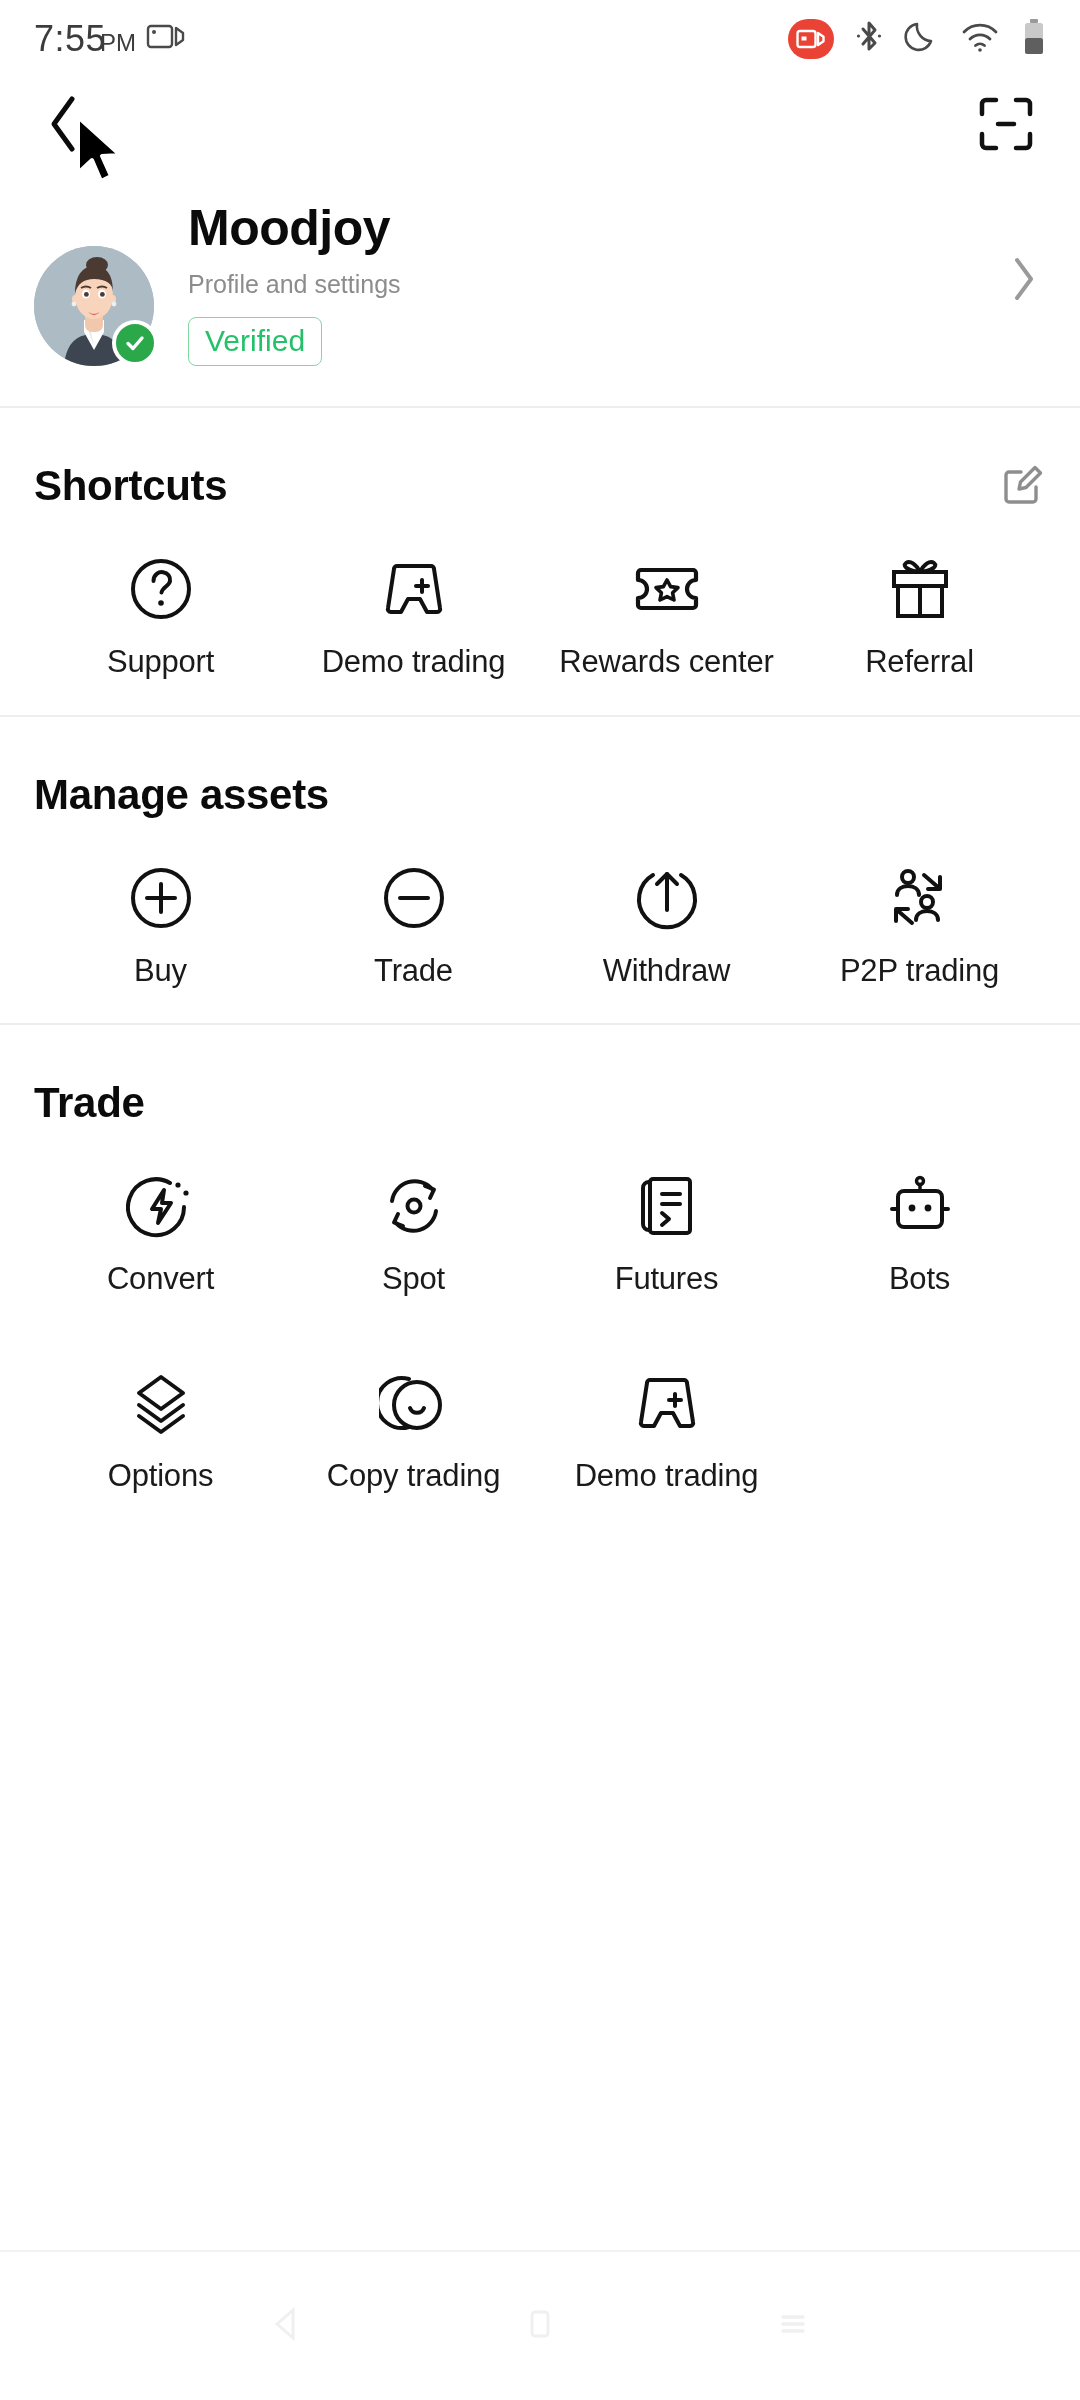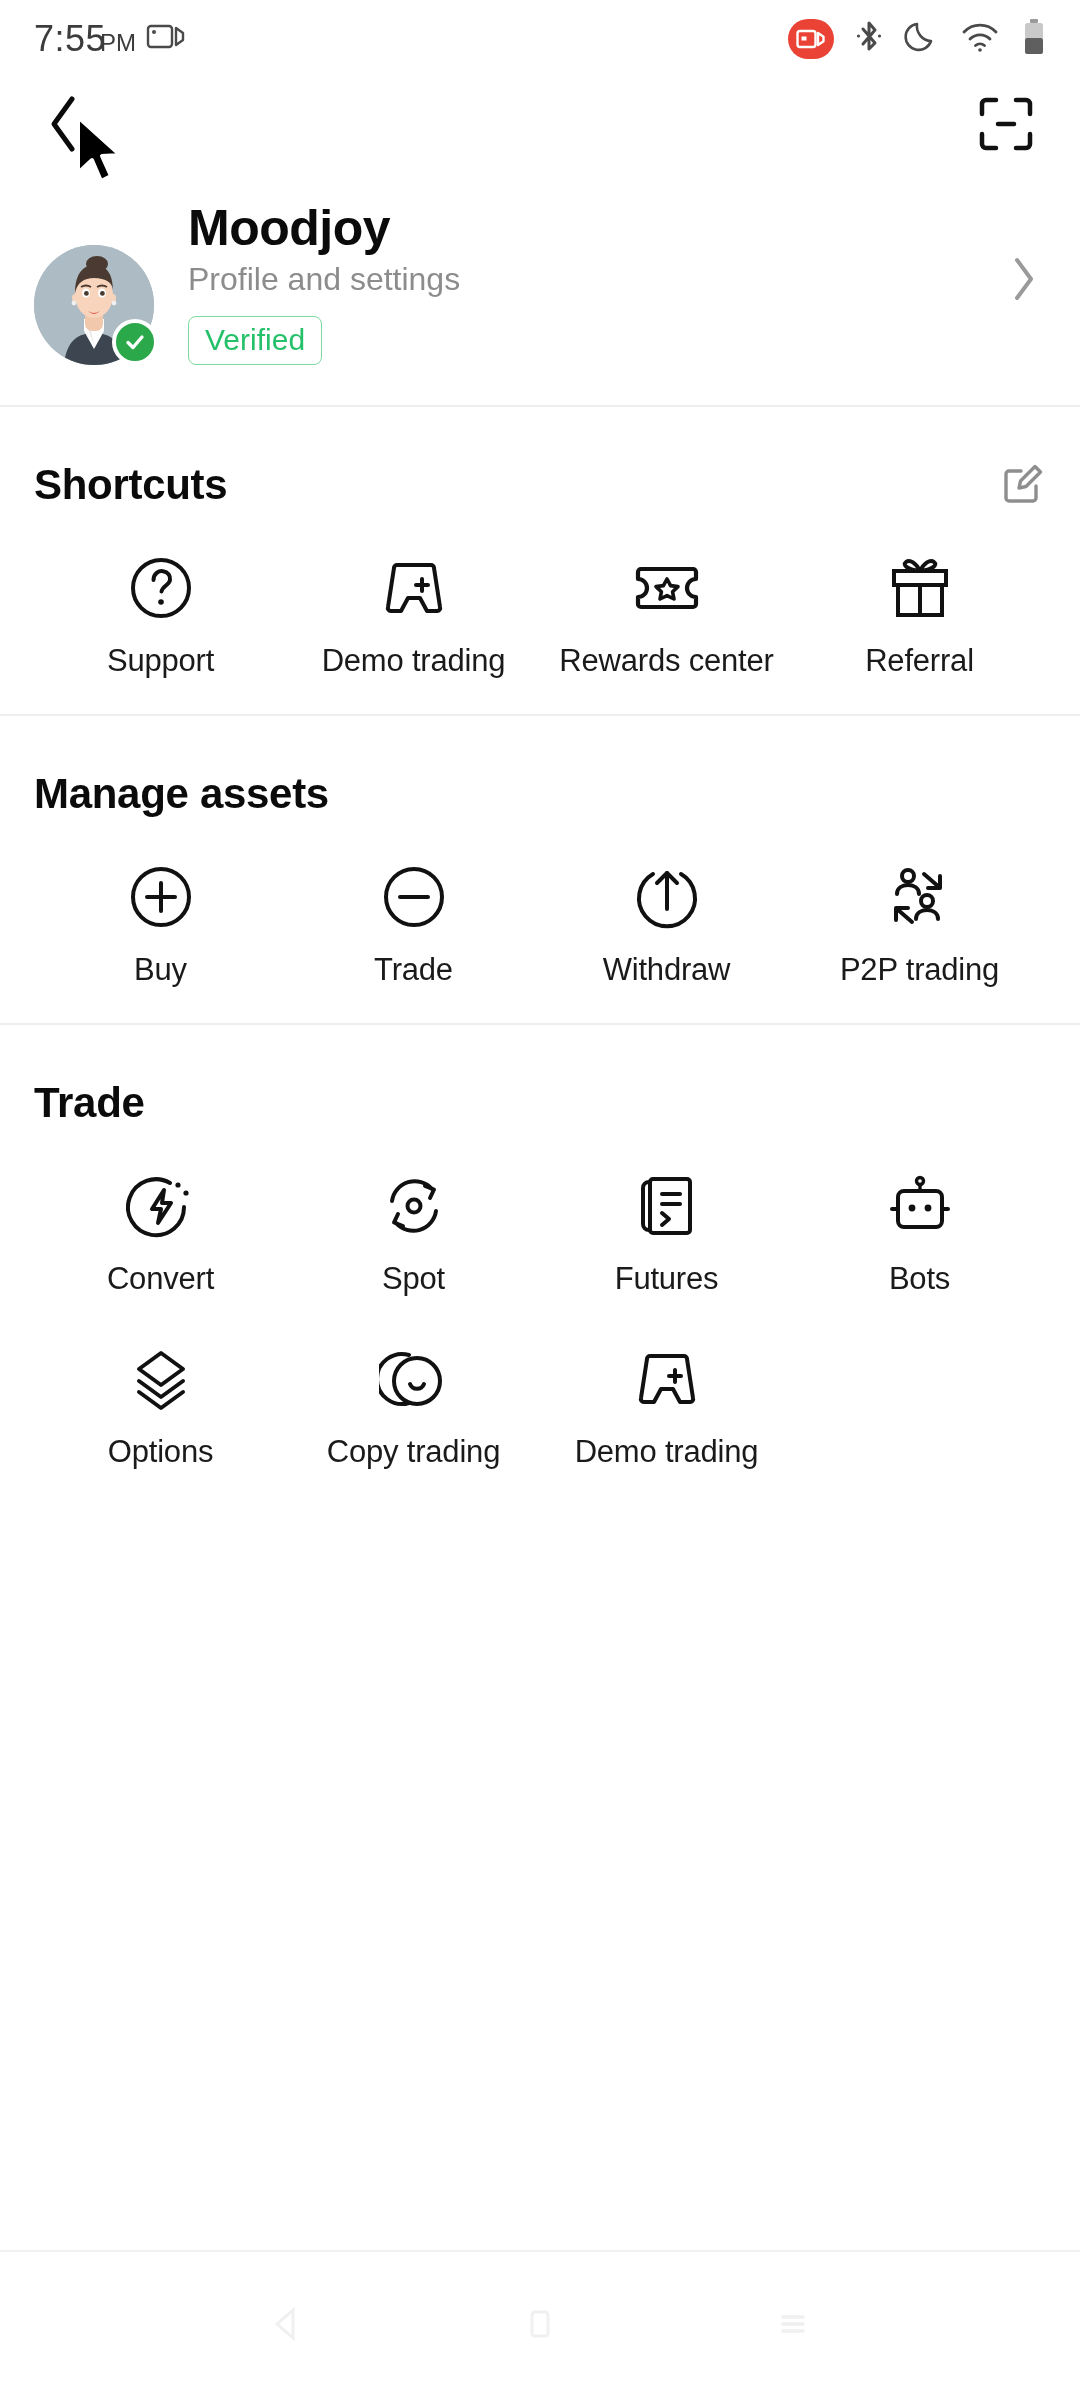--- a/index.html
+++ b/index.html
@@ -65,21 +65,21 @@
     width:46px; height:46px; border-radius:50%;
     background:#2aa84a; border:4px solid #ffffff;
     display:flex; align-items:center; justify-content:center;
   }
   .profile-text { margin-left:34px; padding-top:6px; flex:1; }
   .p-name {
     font-size:50px; font-weight:bold; color:#0b0b0b;
     letter-spacing:-0.5px; line-height:1.06;
   }
   .p-sub {
-    font-size:32px; color:#8c8c8c; margin-top:5px; line-height:1.2;
+    font-size:25px; color:#8c8c8c; margin-top:14px; line-height:1.2;
   }
   .p-badge {
     display:inline-block; margin-top:18px;
     border:1.6px solid #7ed9a0; border-radius:8px;
     color:#25c16a; font-size:30px;
     padding:6px 16px 8px 16px; line-height:1.1;
   }
   .p-chev { align-self:center; padding-right:8px; }
 
   
@@ -87,21 +87,21 @@
   .section { padding:42px 34px 34px 34px;margin-top:12px; }
   .sec-head {
     display:flex; align-items:center; justify-content:space-between;
     margin-bottom:18px;
   }
   .sec-title {
     font-size:42px; font-weight:bold; color:#0b0b0b; letter-spacing:-0.3px;
   }
   .grid {
     display:grid; grid-template-columns:repeat(4, 1fr);
-    row-gap:21px;
+    row-gap:44px;
   }
   .cell {
     display:flex; flex-direction:column; align-items:center;
     padding-top:22px;
   }
   .cell-ico { height:78px; display:flex; align-items:center; justify-content:center; }
   .cell-lbl {
     margin-top:16px; font-size:31px; color:#1a1a1a;
     text-align:center; line-height:1.18; letter-spacing:-0.2px;
   }

